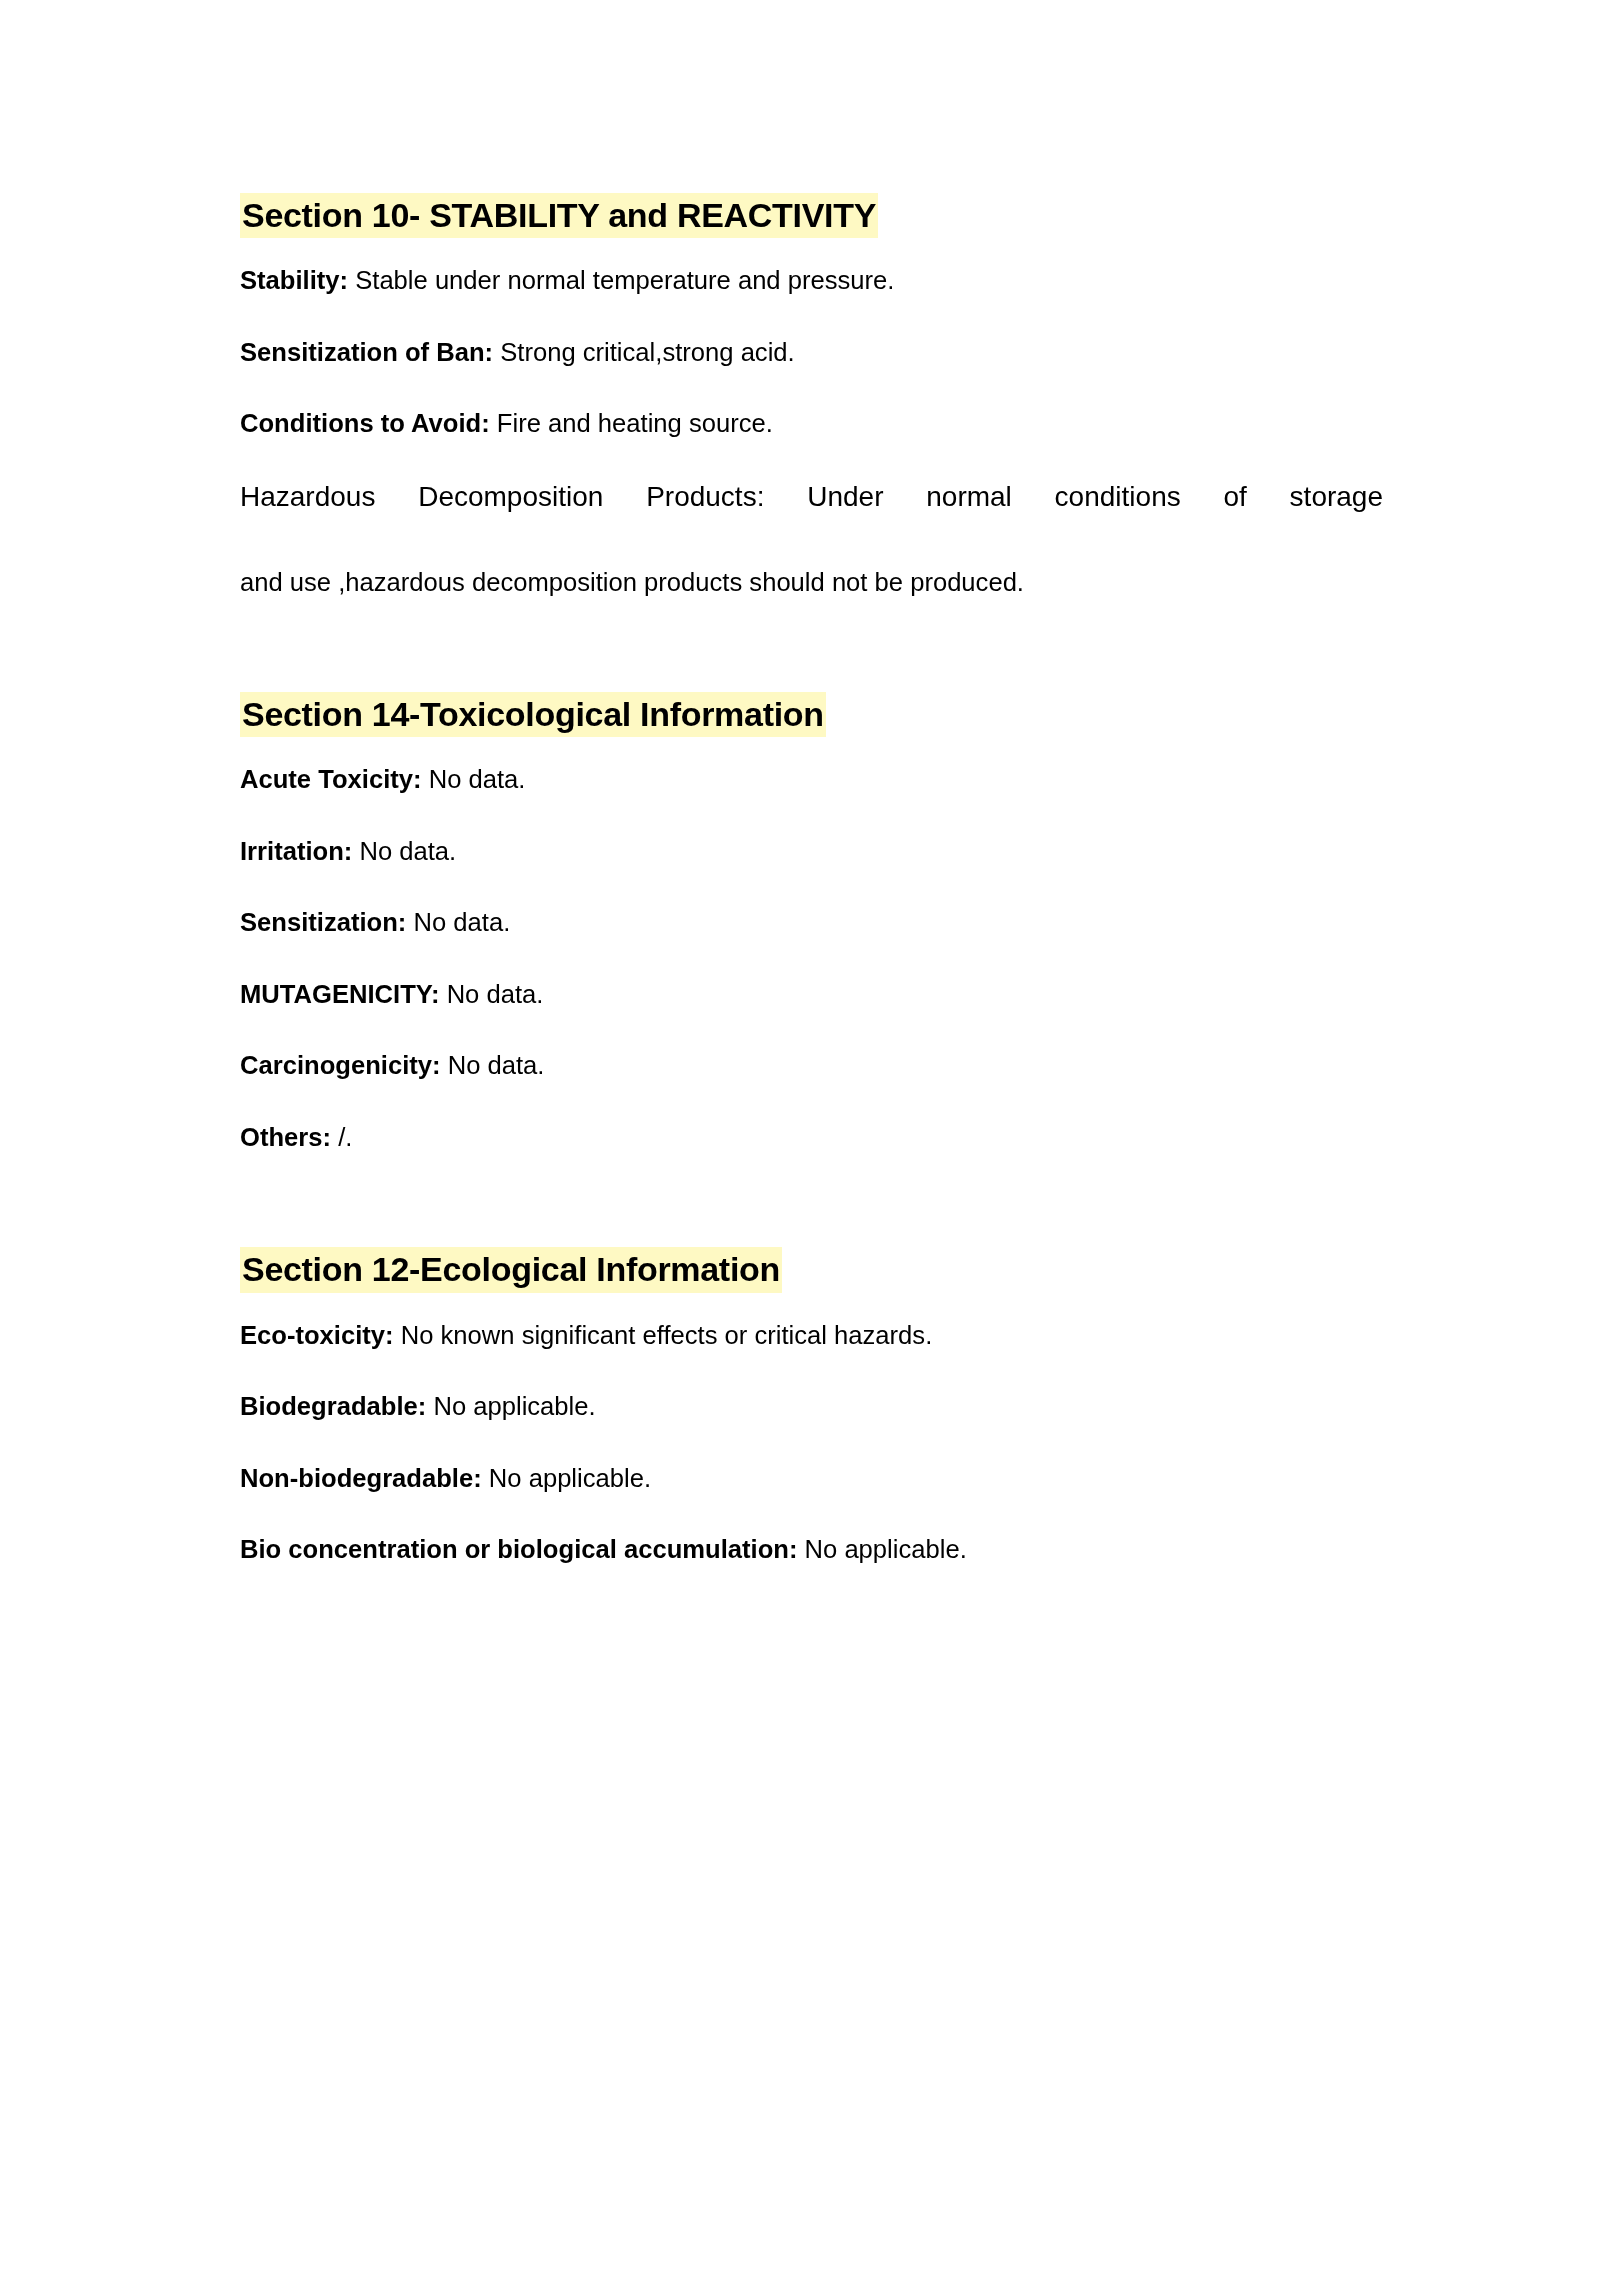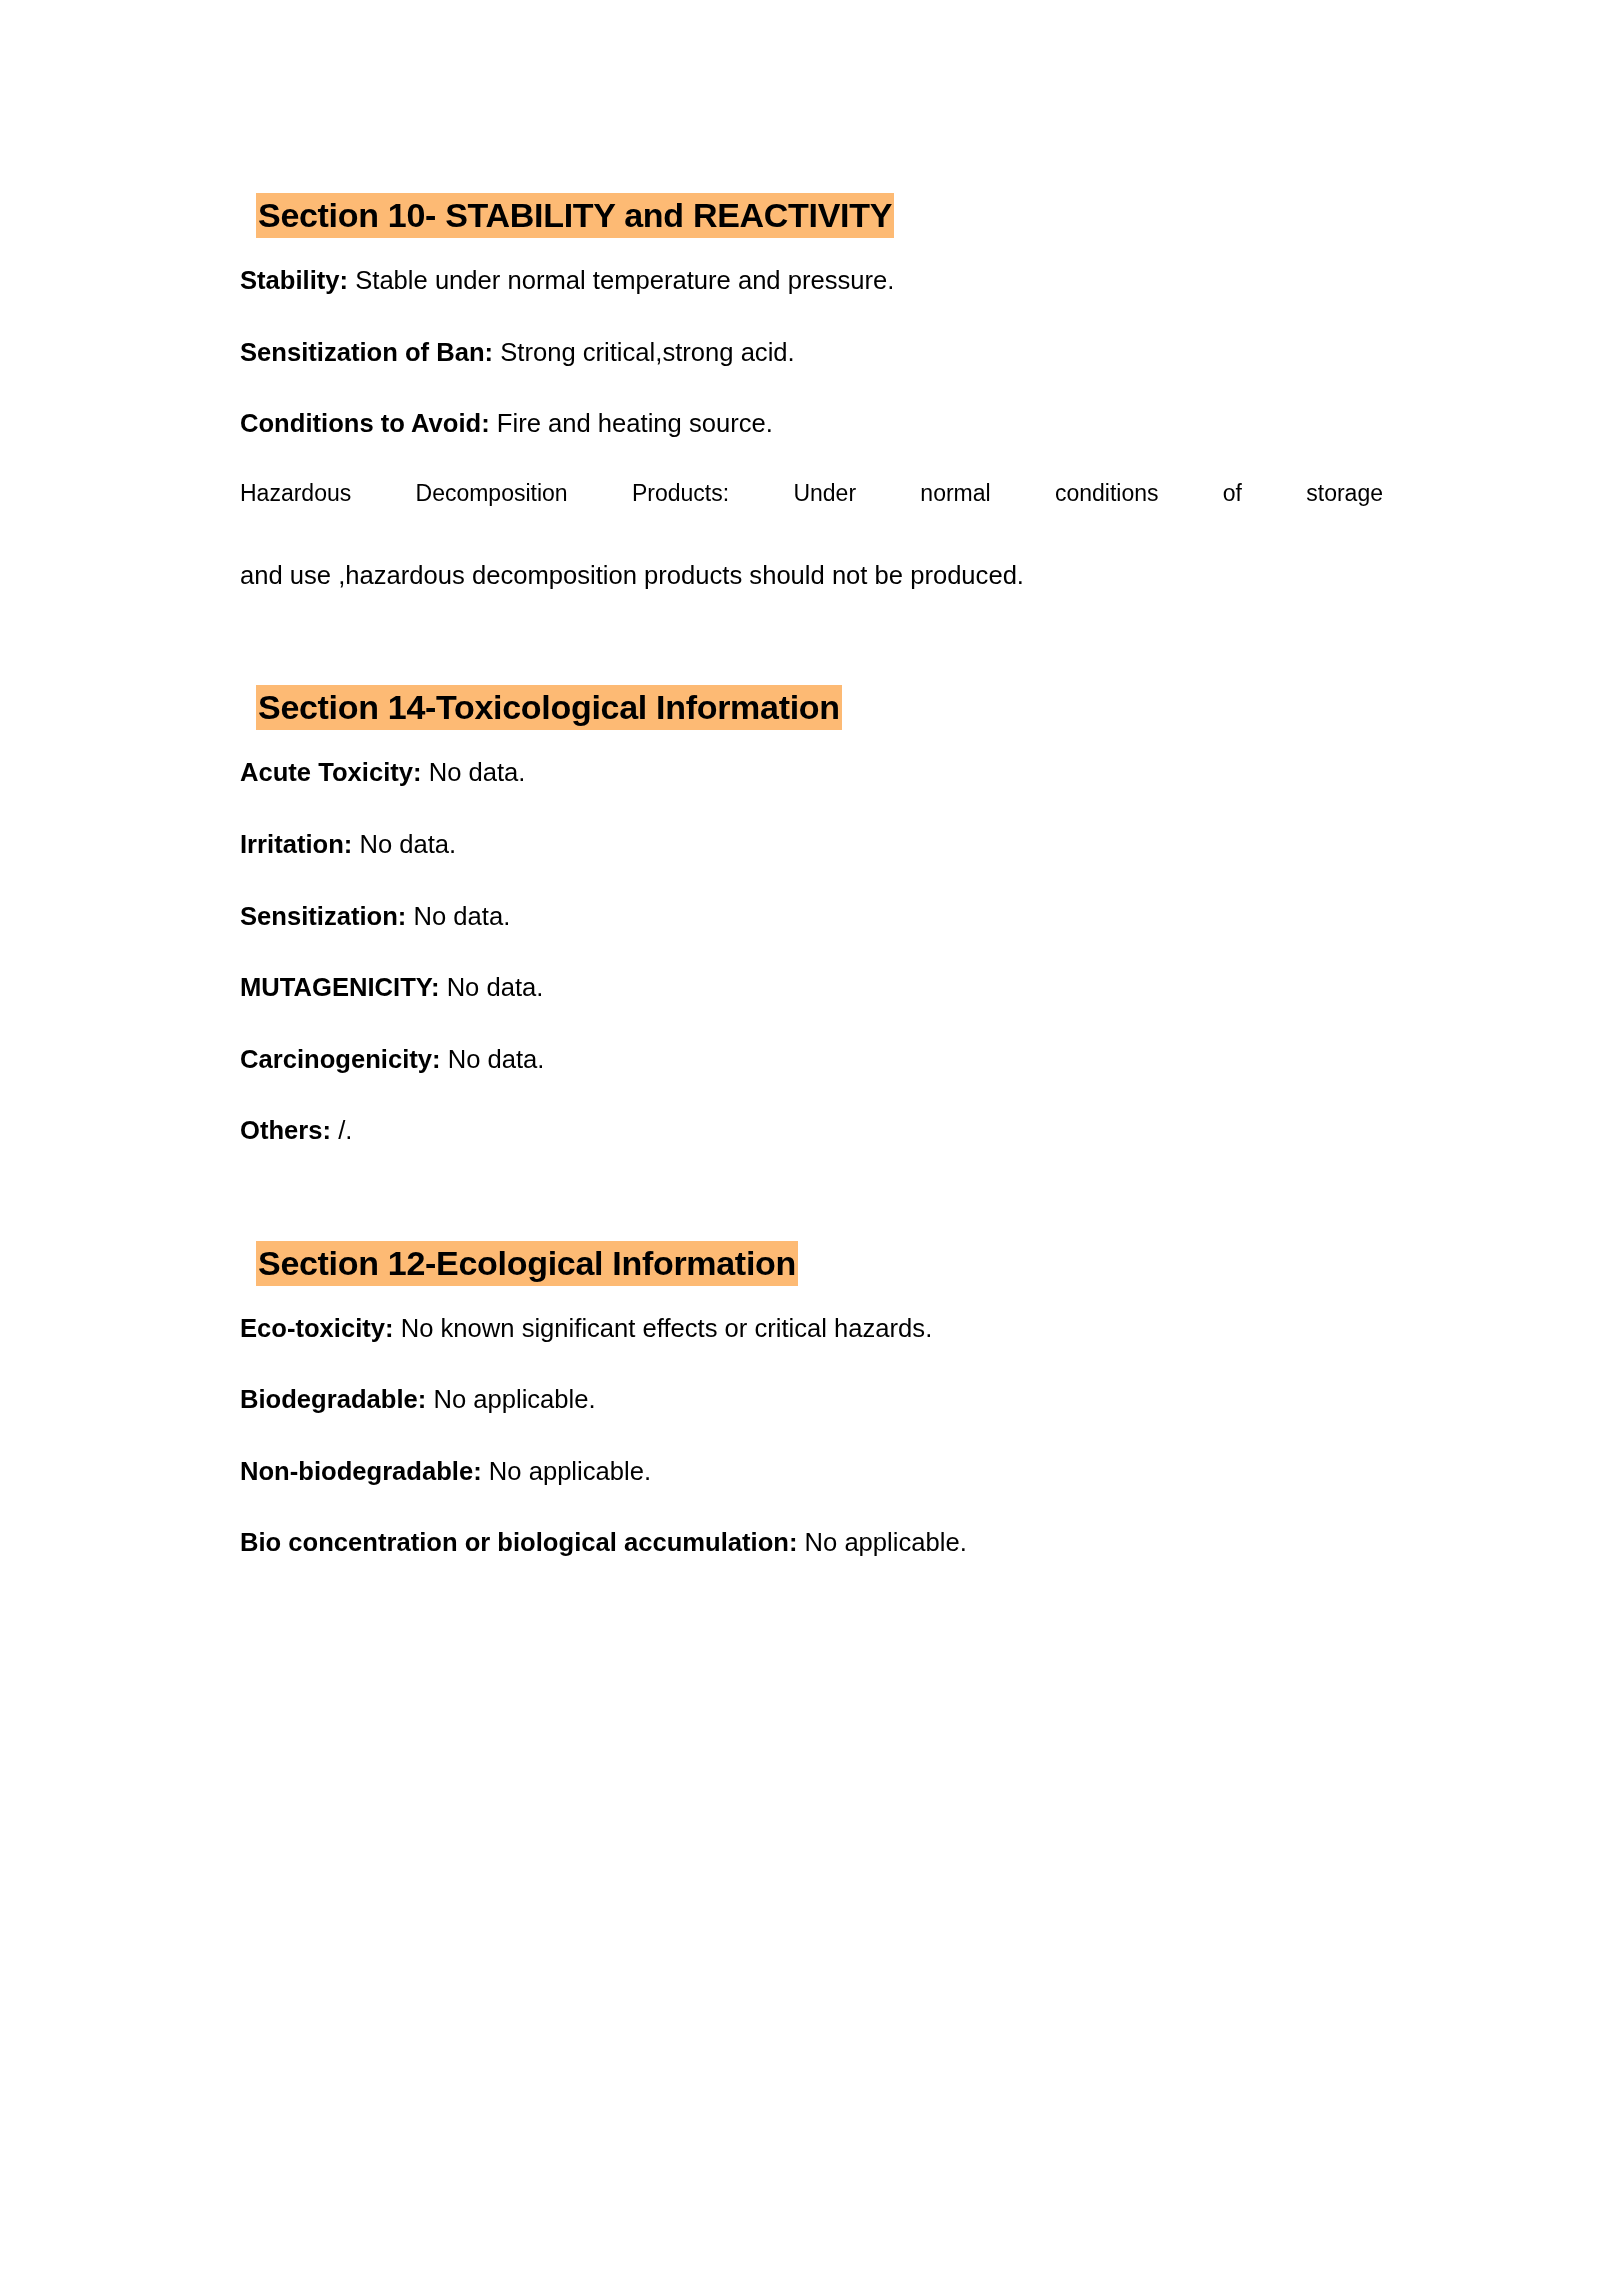--- a/index.html
+++ b/index.html
@@ -20,42 +20,41 @@
     position: relative;
   }
   .section-heading {
     font-size: 34px;
     font-weight: bold;
     line-height: 1.25;
     margin: 0 0 26.6px 0;
     letter-spacing: -0.3px;
   }
   .section-heading .hl {
-    background: #fdba74;
+    background: #fef9c3;
     padding: 3.1px 2px 4.1px 2px;
-    margin-left: 16px;
   }
   .para {
     font-size: 25.6px;
     line-height: 1.35;
     margin: 0 0 37px 0;
     text-align: justify;
     text-justify: inter-word;
   }
   .para .lbl {
     font-weight: bold;
   }
   .para .val {
     font-weight: normal;
   }
   .para-block {
     margin: 0 0 37px 0;
   }
   .para-block .line1 {
-    font-size: 23px;
+    font-size: 28px;
     line-height: 1.35;
     text-align: justify;
     text-align-last: justify;
     margin: 0 0 49px 0;
   }
   .para-block .line2 {
     font-size: 25.6px;
     line-height: 1.35;
     margin: 0;
   }

